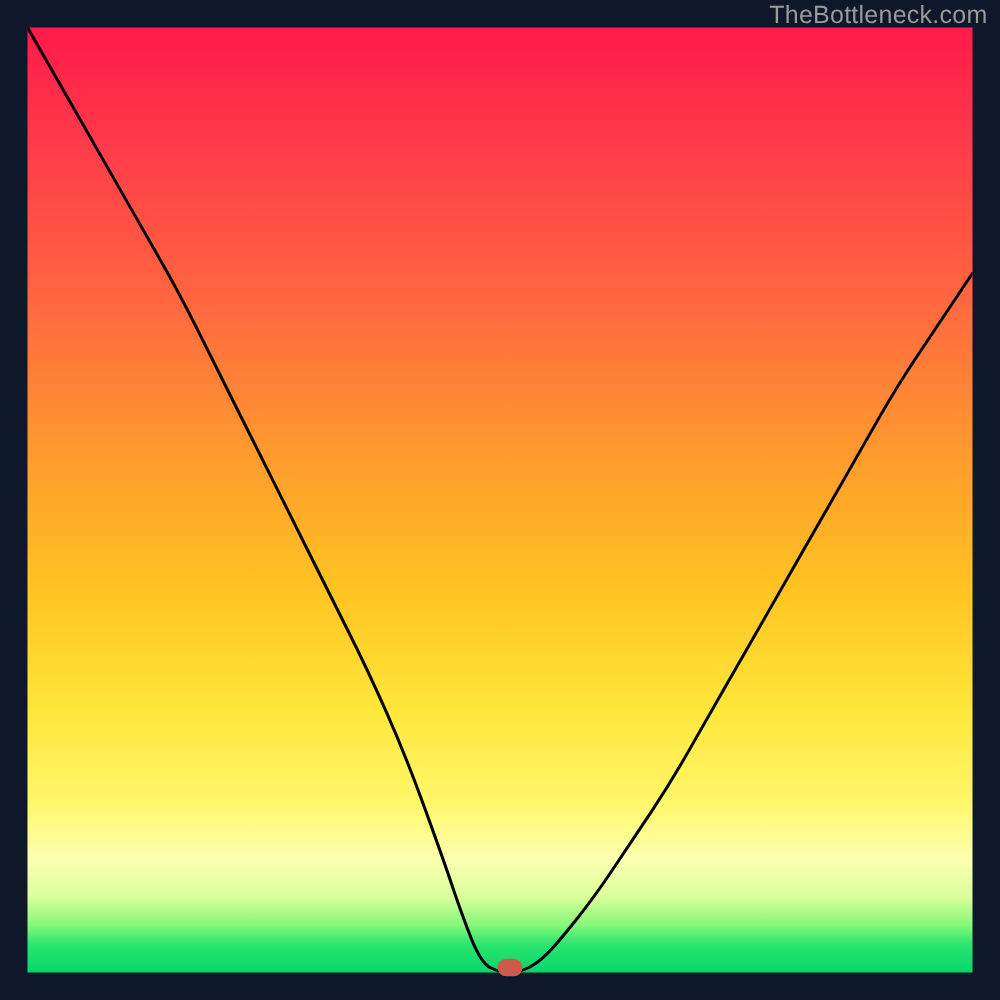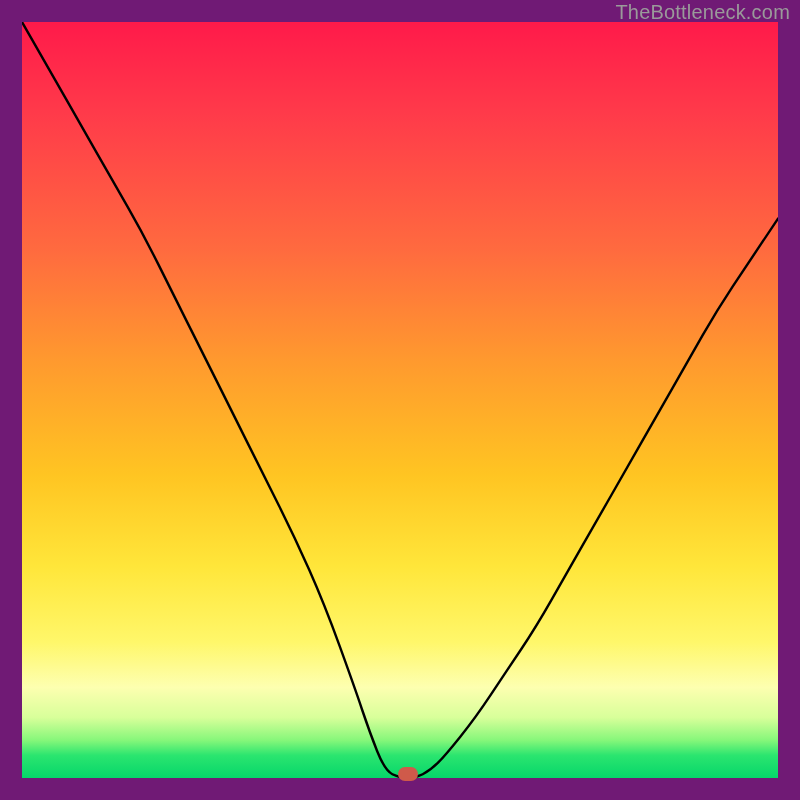--- a/index.html
+++ b/index.html
@@ -8,21 +8,21 @@
     width: 800px;
     height: 800px;
     overflow: hidden;
     background: #000;
     font-family: Arial, Helvetica, sans-serif;
   }
   .frame {
     position: relative;
     width: 800px;
     height: 800px;
-    background: #701a75;
+    background: #0f172a;
   }
   .plot-area {
     position: absolute;
     left: 22px;
     top: 22px;
     width: 756px;
     height: 756px;
     
     background: linear-gradient(
       to bottom,

